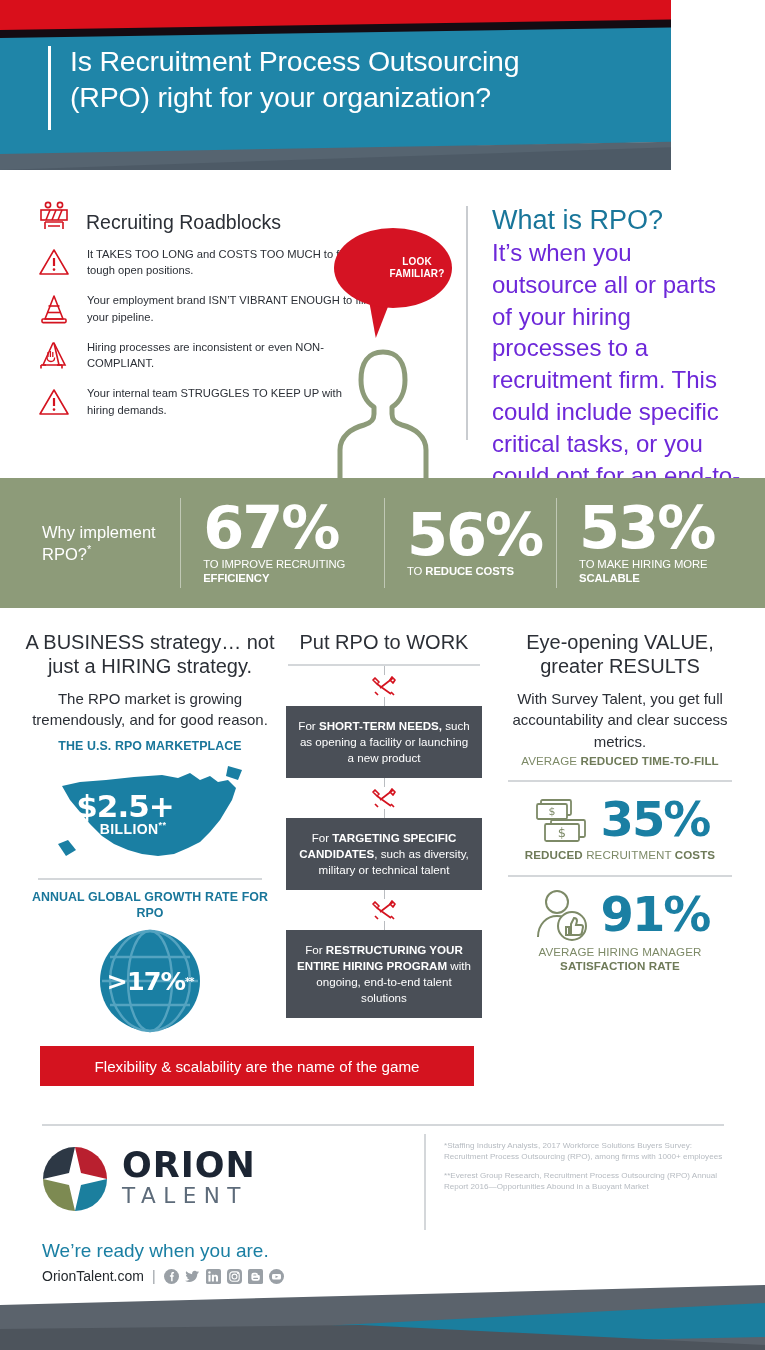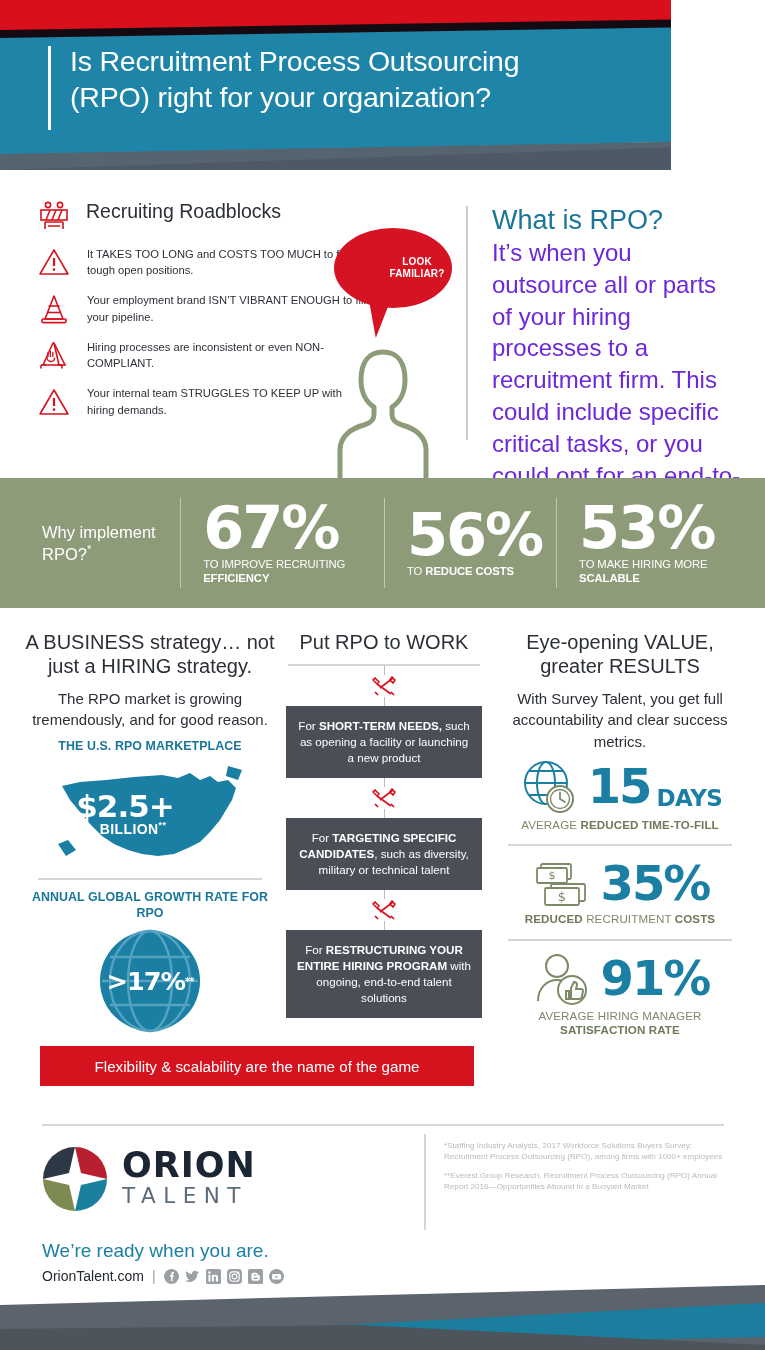--- a/index.html
+++ b/index.html
@@ -23,21 +23,21 @@
                background:#566470; clip-path:polygon(0 14px,765px 0,765px 34px,0 40px); }
   .hdr-gray2 { position:absolute; left:0; top:140px; width:765px; height:40px;
                background:#4d5a66; clip-path:polygon(0 30px,765px 4px,765px 34px,0 40px); }
   .hdr-title { position:absolute; left:48px; top:44px; width:690px; }
   .hdr-bar   { position:absolute; left:48px; top:46px; width:3px; height:84px; background:#fff; }
   .hdr-title h1 { margin-left:22px; color:#fff; font-size:28.5px; font-weight:400;
                   line-height:1.26; letter-spacing:-0.2px; }
 
   
   .rb { position:absolute; left:36px; top:200px; width:330px; }
-  .rb-head { display:flex; align-items:flex-start; gap:14px; margin-bottom:12px; }
+  .rb-head { display:flex; align-items:flex-end; gap:14px; margin-bottom:12px; }
   .rb-head h2 { font-size:19.5px; font-weight:400; color:#2b2f36; }
   .rb-row { display:flex; align-items:center; gap:15px; margin-bottom:14px; }
   .rb-row p { font-size:11.2px; line-height:1.45; color:#2b2f36; }
   .rb-ico { width:36px; flex:0 0 36px; display:flex; justify-content:center; }
 
   
   .bubble { position:absolute; left:334px; top:228px; width:118px; height:80px;
             background:#d51323; border-radius:50%/50%;
             display:flex; align-items:center; justify-content:center; }
   .bubble span { color:#fff; font-size:10px; font-weight:700; text-align:center;
@@ -347,33 +347,20 @@
     </div>
     <div class="fbox">
       <span>For </span><b>RESTRUCTURING YOUR ENTIRE HIRING PROGRAM</b><span> with ongoing, end-to-end talent solutions</span>
     </div>
   </div>
 
   <div class="col-r">
     <div class="col-h">Eye-opening VALUE, greater RESULTS</div>
     <div class="col-sub">With Survey Talent, you get full accountability and clear success metrics.</div>
 
-    <div class="vstat">
-      <svg width="64" height="58" viewBox="0 0 64 58" fill="none" stroke="#1a7fa3" stroke-width="2">
-        <circle cx="28" cy="25" r="21"></circle>
-        <ellipse cx="28" cy="25" rx="9" ry="21"></ellipse>
-        <line x1="7" y1="25" x2="49" y2="25"></line>
-        <path d="M11 13 H45 M11 37 H45"></path>
-        <circle cx="42" cy="41" r="13" fill="#fff" stroke="#7d8a67"></circle>
-        <circle cx="42" cy="41" r="9.5" stroke="#7d8a67" stroke-width="1.4"></circle>
-        <path d="M42 34.5 V41 L47 44" stroke="#7d8a67" stroke-width="1.8" stroke-linecap="round"></path>
-      </svg>
-      <span class="vnum">15</span>
-      <span class="vunit">DAYS</span>
-    </div>
     <div class="vcap"><span>AVERAGE </span><b>REDUCED TIME-TO-FILL</b></div>
 
     <div class="hr-lt"></div>
 
     <div class="vstat">
       <svg width="64" height="54" viewBox="0 0 64 54" fill="none" stroke="#7d8a67" stroke-width="1.8">
         <rect x="10" y="8" width="30" height="15" rx="1.5" fill="#fff"></rect>
         <rect x="6" y="12" width="30" height="15" rx="1.5" fill="#fff"></rect>
         <text x="21" y="23" font-size="11" fill="#7d8a67" stroke="none" text-anchor="middle" font-family="DejaVu Sans, sans-serif">$</text>
         <rect x="20" y="28" width="34" height="17" rx="1.5" fill="#fff"></rect>

